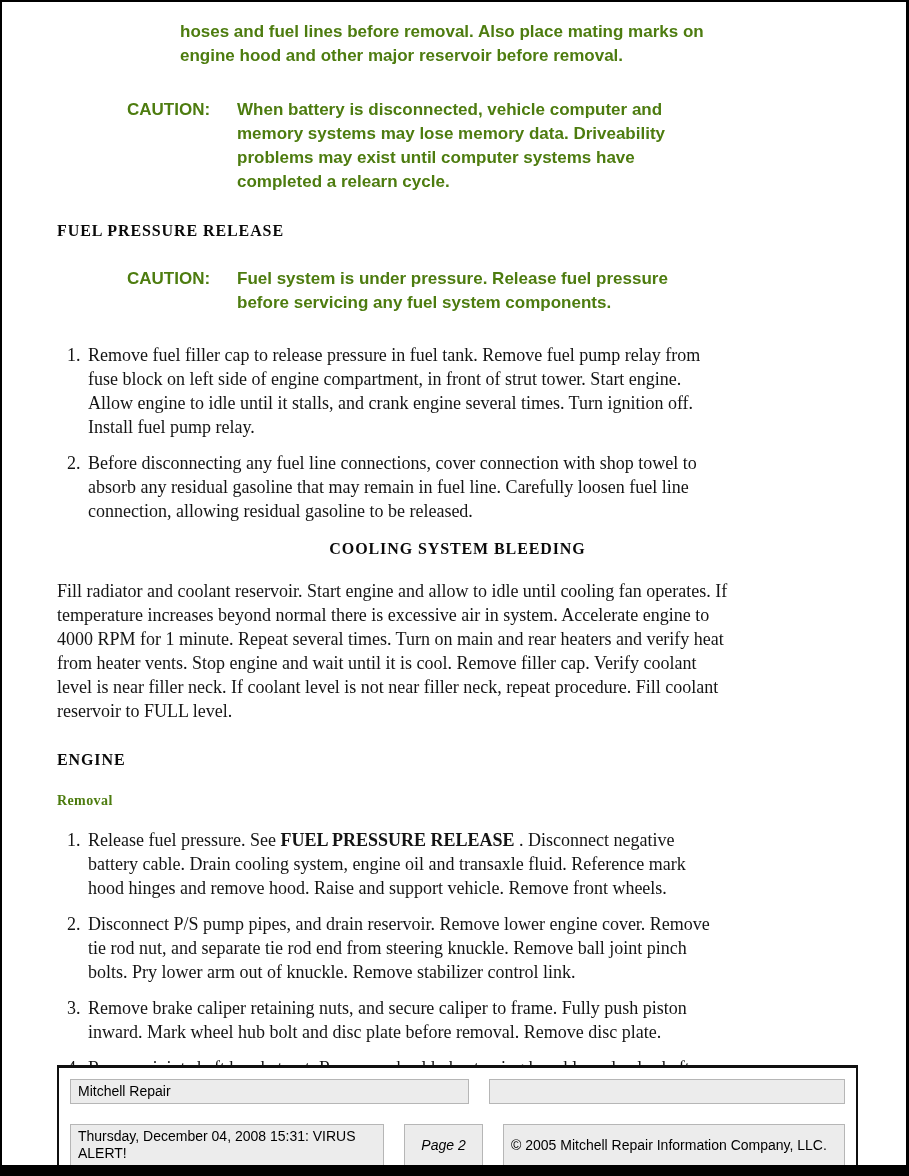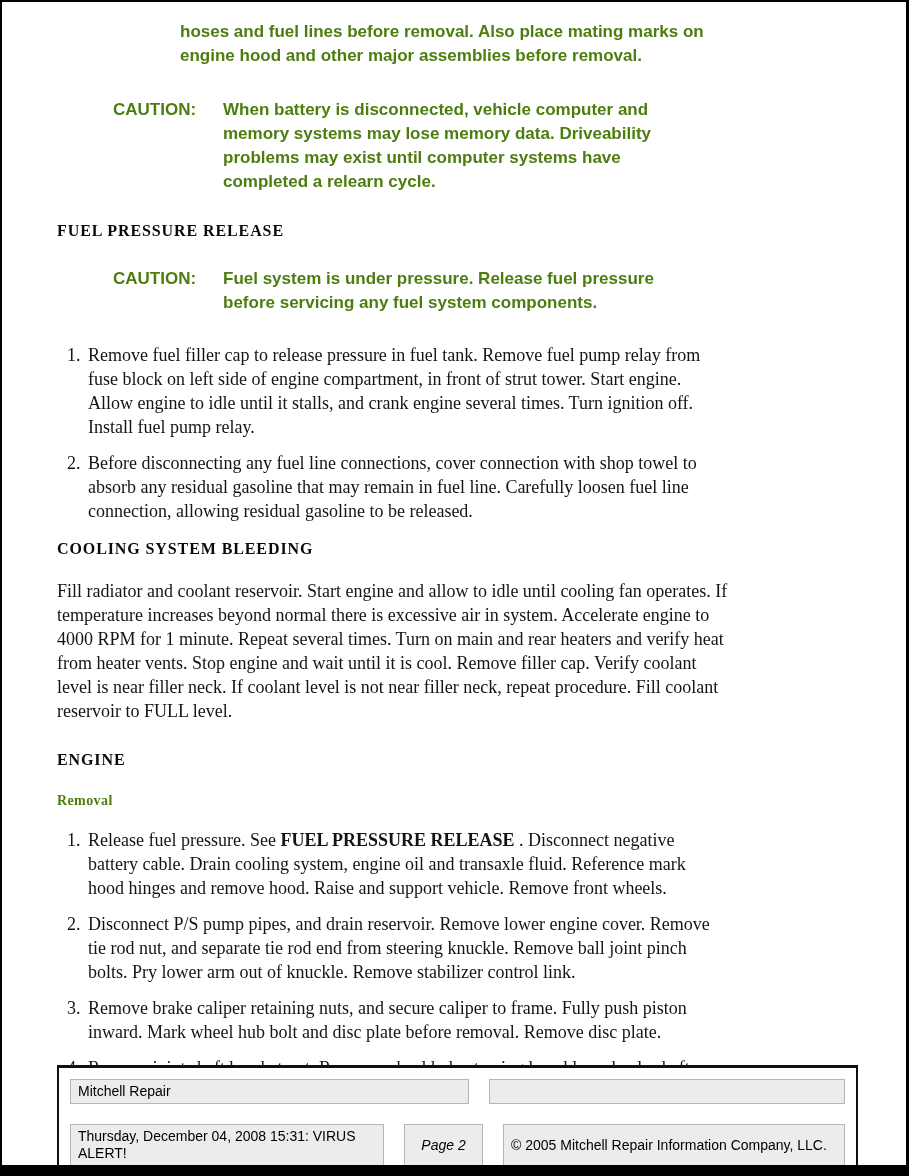--- a/index.html
+++ b/index.html
@@ -13,21 +13,21 @@
     pointer-events:none;z-index:8;}
   .bottombar{position:absolute;left:0;bottom:0;width:909px;height:11px;background:#000;z-index:9;}
 
   .content{position:absolute;left:57px;top:20px;width:801px;}
 
   .sansb{font-family:"Liberation Sans",sans-serif;font-weight:700;font-size:17px;line-height:24px;color:#4d7c0f;}
   .serif{font-family:"Liberation Serif",serif;font-size:18px;line-height:24px;color:#141414;}
 
   .intro{margin-left:123px;width:668px;}
 
-  .caution{margin-left:56px;margin-top:30px;display:flex;}
+  .caution{margin-left:70px;margin-top:30px;display:flex;}
   .caution .clabel{width:110px;flex:0 0 110px;}
   .caution .ctext{width:560px;}
 
   .secthead{font-family:"Liberation Serif",serif;font-weight:700;font-size:16px;
     letter-spacing:0.9px;color:#0a0a0a;margin-top:27px;line-height:20px;}
   .subhead{font-family:"Liberation Serif",serif;font-weight:700;font-size:14px;
     letter-spacing:0.4px;color:#4d7c0f;margin-top:22px;line-height:18px;}
 
   .steps{margin-top:28px;}
   .step{display:flex;margin-bottom:12px;}
@@ -54,21 +54,21 @@
 </head>
 <body>
 
 <div class="frame"></div>
 <div class="bottombar"></div>
 
 <div class="content">
 
   <div class="sansb intro">
       <div class="tl">hoses and fuel lines before removal. Also place mating marks on</div>
-      <div class="tl">engine hood and other major assemblies before removal.</div>
+      <div class="tl">engine hood and other major reservoir before removal.</div>
     </div>
 
   <div class="caution sansb">
     <div class="clabel">CAUTION:</div>
     <div class="ctext">
         <div class="tl">When battery is disconnected, vehicle computer and</div>
         <div class="tl">memory systems may lose memory data. Driveability</div>
         <div class="tl">problems may exist until computer systems have</div>
         <div class="tl">completed a relearn cycle.</div>
       </div>
@@ -97,21 +97,21 @@
       <div class="step">
         <div class="num">2.</div>
         <div class="stext">
           <div class="tl">Before disconnecting any fuel line connections, cover connection with shop towel to</div>
           <div class="tl">absorb any residual gasoline that may remain in fuel line. Carefully loosen fuel line</div>
           <div class="tl">connection, allowing residual gasoline to be released.</div>
         </div>
       </div>
     </div>
 
-  <div class="secthead" style="margin-top:16px;">COOLING SYSTEM BLEEDING</div>
+  <div class="secthead" style="margin-top:16px;text-align:center;">COOLING SYSTEM BLEEDING</div>
 
   <div class="para serif">
       <div class="tl">Fill radiator and coolant reservoir. Start engine and allow to idle until cooling fan operates. If</div>
       <div class="tl">temperature increases beyond normal there is excessive air in system. Accelerate engine to</div>
       <div class="tl">4000 RPM for 1 minute. Repeat several times. Turn on main and rear heaters and verify heat</div>
       <div class="tl">from heater vents. Stop engine and wait until it is cool. Remove filler cap. Verify coolant</div>
       <div class="tl">level is near filler neck. If coolant level is not near filler neck, repeat procedure. Fill coolant</div>
       <div class="tl">reservoir to FULL level.</div>
     </div>
 

